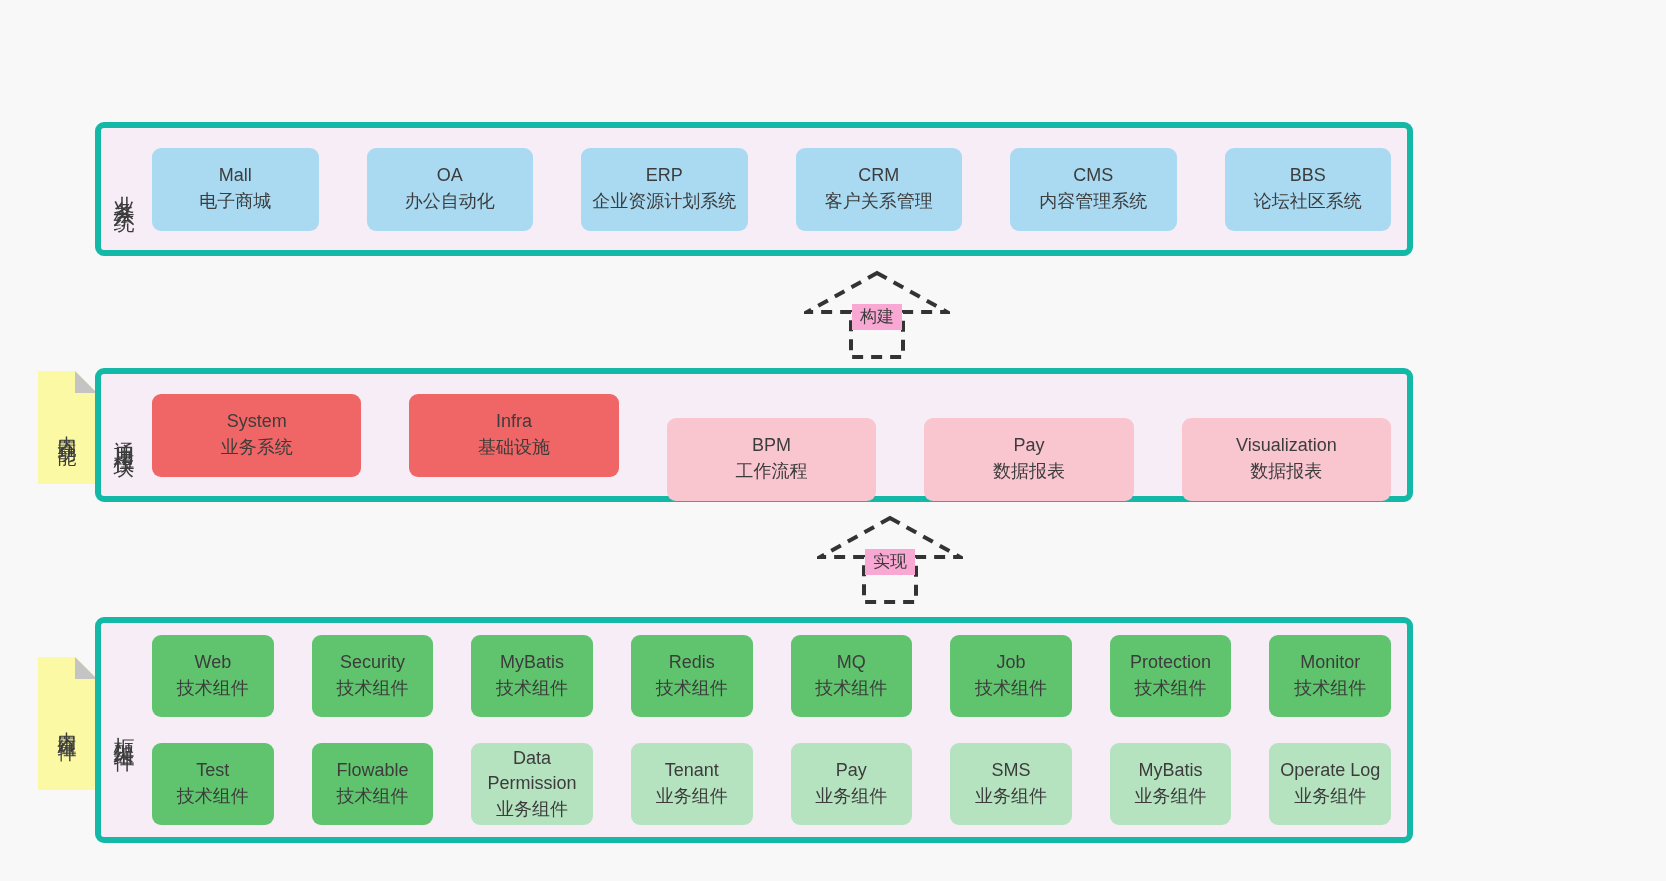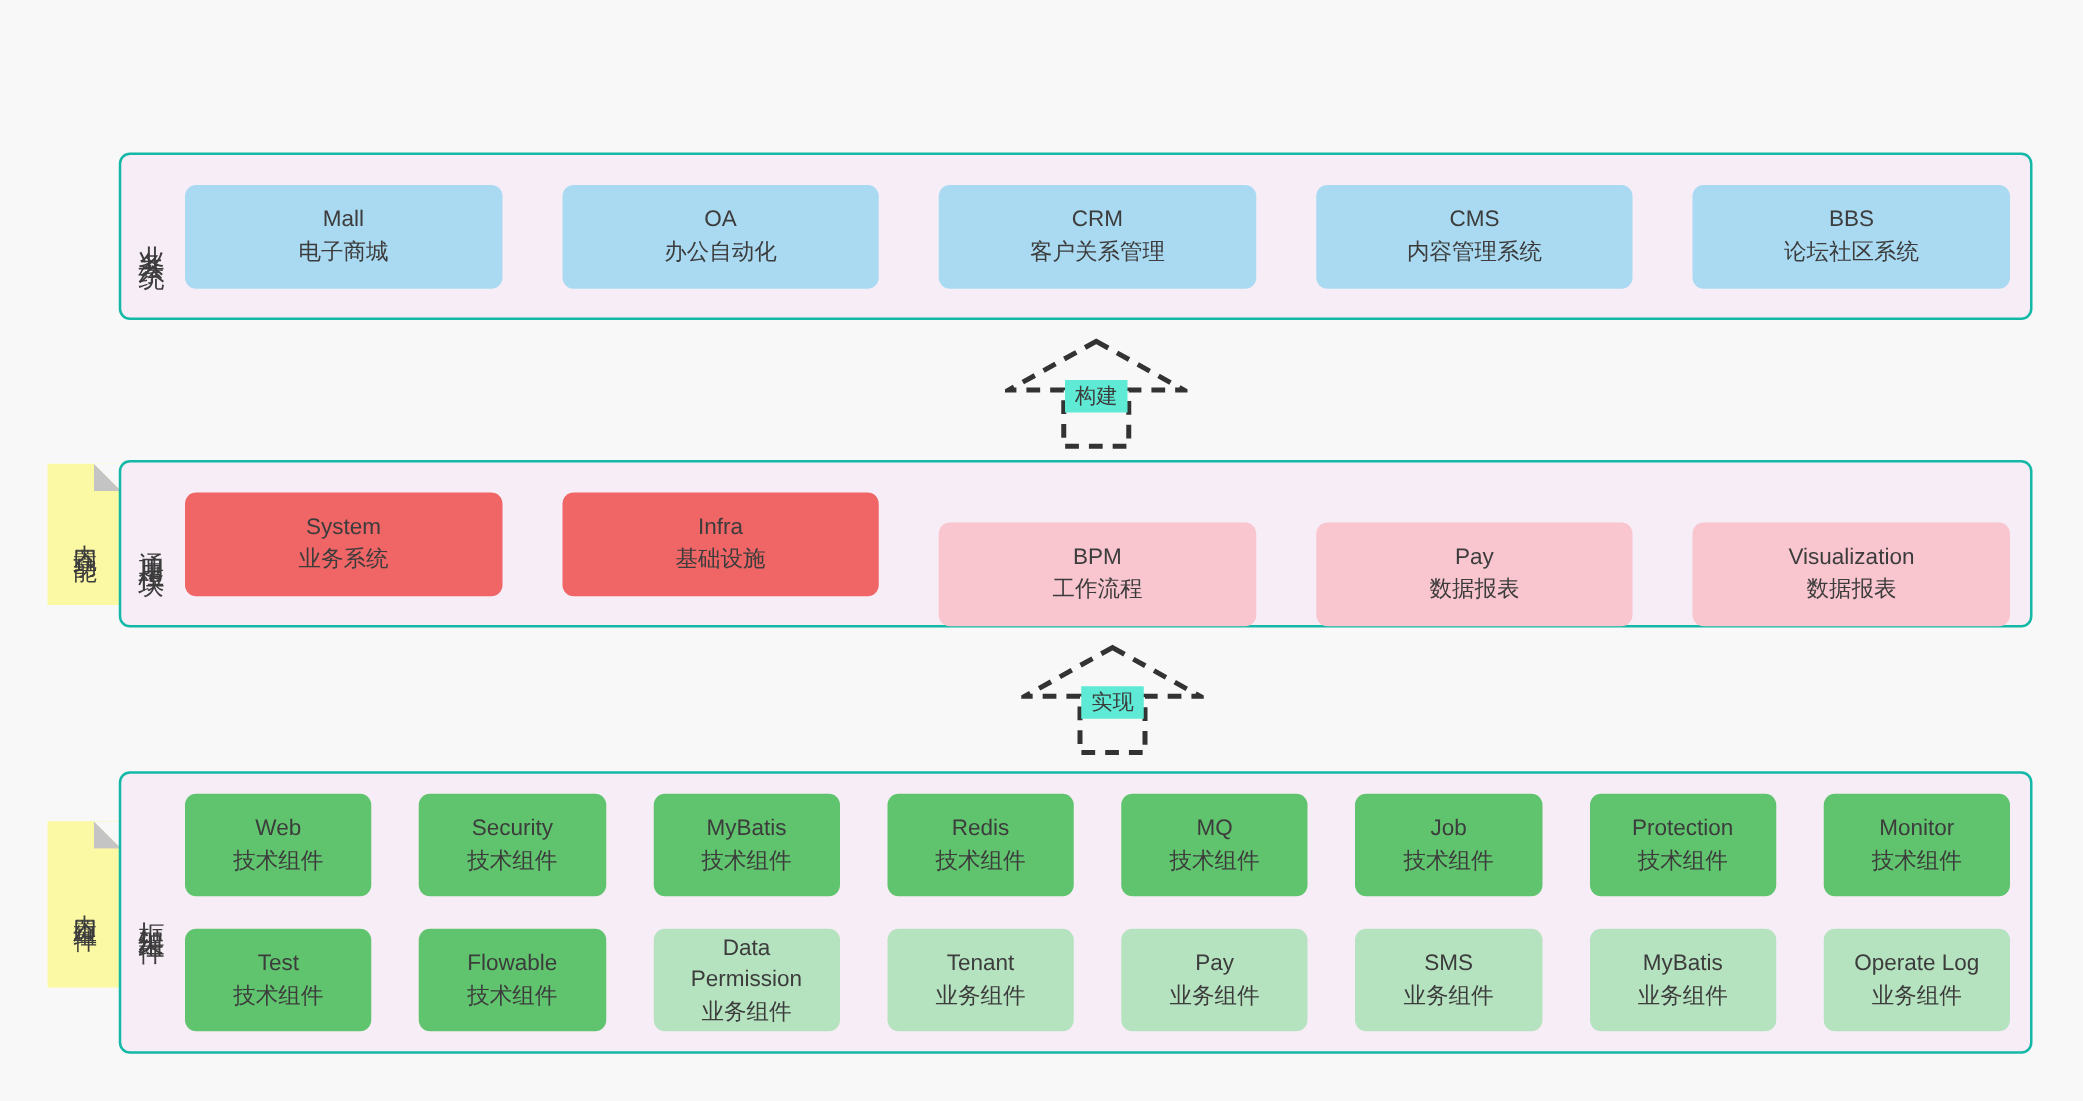--- a/index.html
+++ b/index.html
@@ -4,22 +4,22 @@
 <style>
   html,body{margin:0;padding:0;}
   body{
     width:1666px;height:881px;position:relative;overflow:hidden;
     background:#f8f8f8;
     font-family:"Liberation Sans","DejaVu Sans",sans-serif;
     color:#3c3c3c;
   }
   
   .panel{
-    position:absolute;left:95px;width:1531px;box-sizing:border-box;
-    background:#f7edf6;border:2px solid #14b8a6;border-radius:9px;
+    position:absolute;left:95px;width:1318px;box-sizing:border-box;
+    background:#f7edf6;border:6px solid #14b8a6;border-radius:9px;
     display:flex;align-items:center;z-index:2;
   }
   #panel-business{top:122px;height:134px;}
   #panel-modules{top:368px;height:134px;}
   #panel-framework{top:617px;height:226px;}
   .v-label{
     writing-mode:vertical-rl;text-orientation:upright;
     font-size:21px;letter-spacing:5px;line-height:1;
     margin:0 17px 0 13px;flex:0 0 auto;align-self:center;
     white-space:nowrap;
@@ -51,37 +51,41 @@
     writing-mode:vertical-rl;text-orientation:upright;
     font-size:19px;letter-spacing:4px;line-height:1;
   }
   
   .arrow{position:absolute;width:146px;height:90px;z-index:3;}
   #arrow-build{left:804px;top:270px;}
   #arrow-implement{left:817px;top:515px;text-align:right;}
   .arrow svg{position:absolute;inset:0;display:block;}
   .arrow-label{
     position:absolute;left:50%;top:34px;transform:translateX(-50%);
-    background:#5eead4;padding:3px 8px;font-size:17px;line-height:1.2;
+    background:#f9a8d4;padding:3px 8px;font-size:17px;line-height:1.2;
     white-space:nowrap;
   }
 </style>
 </head>
 <body>
 
 <div class="panel" id="panel-business">
   <div class="v-label">业务系统</div>
   <div class="box-row">
     <div class="box blue">
       <div class="box-title">Mall</div>
       <div class="box-sub">电子商城</div>
     </div>
     <div class="box blue">
       <div class="box-title">OA</div>
       <div class="box-sub">办公自动化</div>
+    </div>
+    <div class="box blue">
+      <div class="box-title">ERP</div>
+      <div class="box-sub">企业资源计划系统</div>
     </div>
     <div class="box blue">
       <div class="box-title">CRM</div>
       <div class="box-sub">客户关系管理</div>
     </div>
     <div class="box blue">
       <div class="box-title">CMS</div>
       <div class="box-sub">内容管理系统</div>
     </div>
     <div class="box blue">

